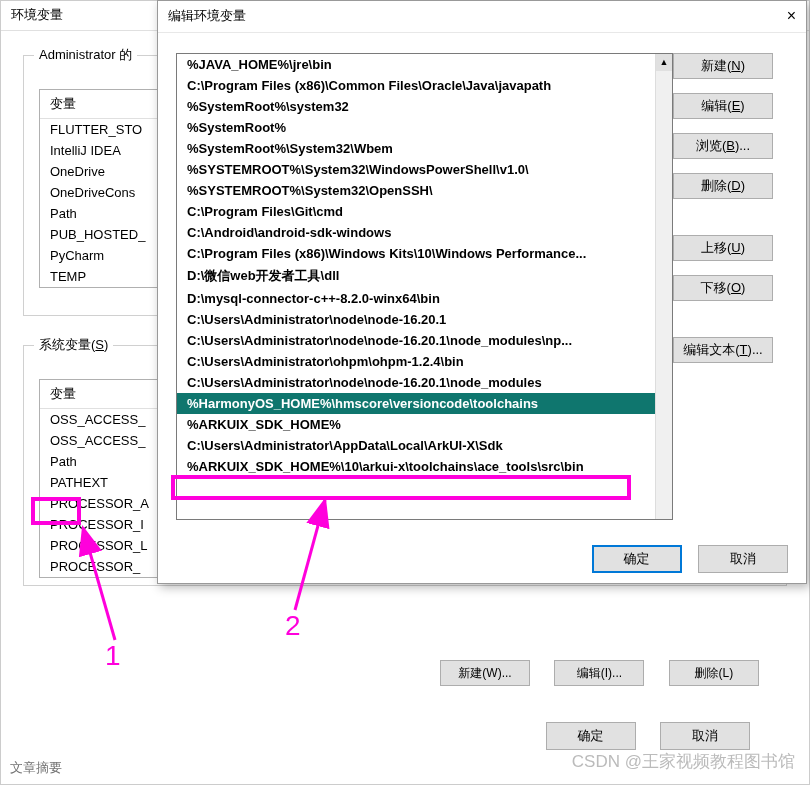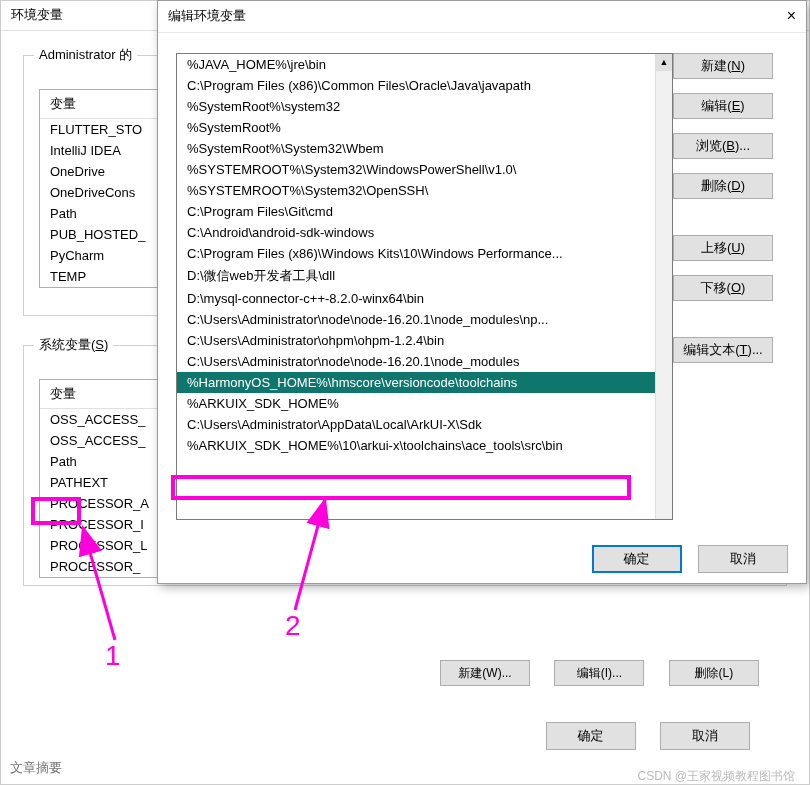--- a/index.html
+++ b/index.html
@@ -16,39 +16,39 @@
     .var-item { padding: 3px 10px; font-size: 13px; white-space: nowrap; overflow: hidden; }
     
     .front-dialog { position: absolute; left: 157px; top: 0; width: 650px; height: 584px; background: #fff; border: 1px solid #999; box-shadow: 3px 3px 10px rgba(0,0,0,0.3); }
     .front-titlebar { height: 32px; background: #fff; padding: 6px 10px; font-size: 13px; display: flex; justify-content: space-between; border-bottom: 1px solid #e8e8e8; }
     .close-x { font-size: 16px; cursor: pointer; }
     .front-body { padding: 20px 18px 15px 18px; display: flex; height: calc(100% - 80px); }
     .path-list { flex: 1; border: 1px solid #7a7a7a; overflow: hidden; position: relative; }
     .path-scroll { position: absolute; right: 0; top: 0; width: 17px; height: 100%; background: #f0f0f0; border-left: 1px solid #ddd; }
     .path-scroll-up { height: 17px; background: #e0e0e0; text-align: center; font-size: 9px; line-height: 17px; }
     .path-items { padding: 0; }
-    .path-item { padding: 3px 10px; font-size: 13px; white-space: nowrap; overflow: hidden; }
+    .path-item { padding: 3px 10px; font-size: 13px; white-space: nowrap; overflow: hidden; font-weight: bold; }
     .path-item.selected { background: #0f766e; color: #fff; }
     
     .side-buttons { width: 115px; }
     .side-buttons button { width: 100px; height: 26px; margin-bottom: 14px; font-size: 13px; background: #e1e1e1; border: 1px solid #adadad; cursor: pointer; }
     .side-buttons .spacer { height: 22px; }
     
     .front-footer { padding: 10px 18px; text-align: right; }
     .front-footer button { width: 90px; height: 28px; margin-left: 12px; font-size: 13px; background: #e1e1e1; border: 1px solid #adadad; cursor: pointer; }
     .front-footer button.primary { border: 2px solid #0078d7; }
     
     .annotation-box1 { position: absolute; left: 31px; top: 497px; width: 50px; height: 28px; border: 4px solid #ff00dc; pointer-events: none; }
     .annotation-box2 { position: absolute; left: 171px; top: 475px; width: 460px; height: 25px; border: 4px solid #ff00dc; pointer-events: none; }
     .annotation-label1 { position: absolute; left: 105px; top: 640px; font-size: 28px; color: #ff00dc; font-weight: 400; }
     .annotation-label2 { position: absolute; left: 285px; top: 610px; font-size: 28px; color: #ff00dc; font-weight: 400; }
     
     .arrow-svg { position: absolute; left: 0; top: 0; width: 810px; height: 785px; pointer-events: none; }
     
-    .watermark { position: absolute; right: 15px; bottom: 0; font-size: 12px; color: #bbb; }
+    .watermark { position: absolute; right: 15px; bottom: 12px; font-size: 17px; color: #bbb; }
     .footer-text { position: absolute; left: 10px; bottom: 8px; font-size: 13px; color: #737373; }
     .bottom-btns { position: absolute; right: 60px; bottom: 35px; }
     .bottom-btns button { width: 90px; height: 28px; margin-left: 20px; font-size: 13px; background: #e1e1e1; border: 1px solid #adadad; }
     .obscured-btns { position: absolute; left: 440px; top: 660px; }
     .obscured-btns span { display: inline-block; width: 90px; height: 26px; margin-right: 20px; font-size: 12px; background: #e1e1e1; border: 1px solid #adadad; text-align: center; line-height: 24px; overflow: hidden; }
     
     .underline { text-decoration: underline; }
   </style>
 </head>
 <body>
@@ -115,20 +115,21 @@
           <div class="path-item">%SystemRoot%\system32</div>
           <div class="path-item">%SystemRoot%</div>
           <div class="path-item">%SystemRoot%\System32\Wbem</div>
           <div class="path-item">%SYSTEMROOT%\System32\WindowsPowerShell\v1.0\</div>
           <div class="path-item">%SYSTEMROOT%\System32\OpenSSH\</div>
           <div class="path-item">C:\Program Files\Git\cmd</div>
           <div class="path-item">C:\Android\android-sdk-windows</div>
           <div class="path-item">C:\Program Files (x86)\Windows Kits\10\Windows Performance...</div>
           <div class="path-item">D:\微信web开发者工具\dll</div>
           <div class="path-item">D:\mysql-connector-c++-8.2.0-winx64\bin</div>
+          <div class="path-item">C:\Users\Administrator\node\node-16.20.1</div>
           <div class="path-item">C:\Users\Administrator\node\node-16.20.1\node_modules\np...</div>
           <div class="path-item">C:\Users\Administrator\ohpm\ohpm-1.2.4\bin</div>
           <div class="path-item">C:\Users\Administrator\node\node-16.20.1\node_modules</div>
           <div class="path-item selected">%HarmonyOS_HOME%\hmscore\versioncode\toolchains</div>
           <div class="path-item">%ARKUIX_SDK_HOME%</div>
           <div class="path-item">C:\Users\Administrator\AppData\Local\ArkUI-X\Sdk</div>
           <div class="path-item">%ARKUIX_SDK_HOME%\10\arkui-x\toolchains\ace_tools\src\bin</div>
         </div>
       <div class="path-scroll">
         <div class="path-scroll-up">▲</div>

